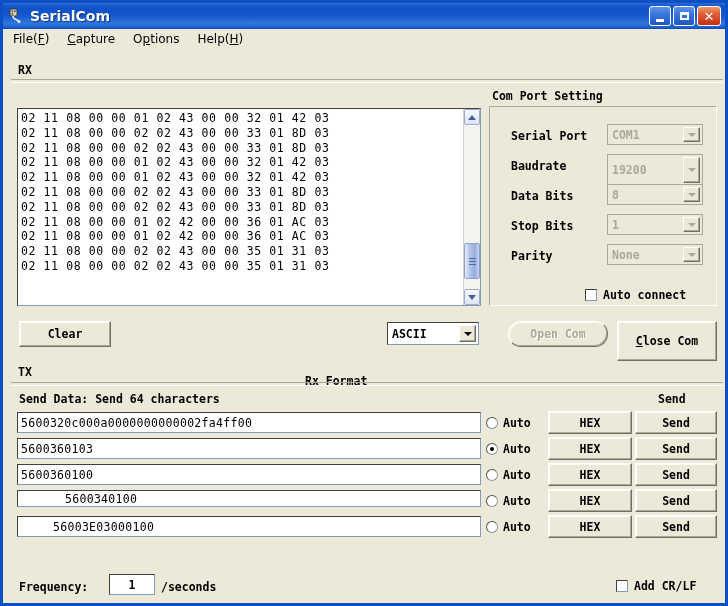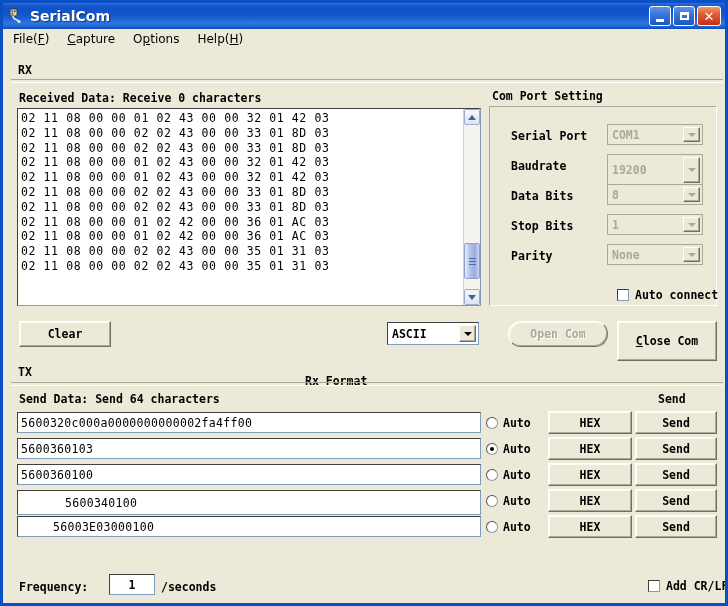--- a/index.html
+++ b/index.html
@@ -270,21 +270,20 @@
   
   .check {
     position: absolute;
     display: flex;
     align-items: center;
     font-family: "DejaVu Sans Mono", monospace;
     font-size: 11.5px;
     font-weight: bold;
     color: #000;
     white-space: nowrap;
-    margin-left: 32px;
   }
   .check-box {
     width: 12px; height: 12px;
     background: #ffffff;
     border: 1px solid #7f9db9;
     border-top-color: #404040;
     border-left-color: #404040;
     box-sizing: border-box;
     margin-right: 6px;
     flex: none;
@@ -345,21 +344,20 @@
   <div class="menubar">
     <div class="menu-item">File(<u>F</u>)</div>
     <div class="menu-item"><u>C</u>apture</div>
     <div class="menu-item">O<u>p</u>tions</div>
     <div class="menu-item">Help(<u>H</u>)</div>
   </div>
 
   <div class="gb-label" style="left:12px; top:60px;">RX</div>
   <div class="sep" style="left:8px; top:76px; width:712px;"></div>
 
-  <div class="lbl" style="left:16px; top:88px;">Received Data: Receive 0 characters</div>
 
   <div class="rx-box" style="left:14px; top:105px; width:464px; height:198px;">
     <div class="rx-lines">02 11 08 00 00 01 02 43 00 00 32 01 42 03
 02 11 08 00 00 02 02 43 00 00 33 01 8D 03
 02 11 08 00 00 02 02 43 00 00 33 01 8D 03
 02 11 08 00 00 01 02 43 00 00 32 01 42 03
 02 11 08 00 00 01 02 43 00 00 32 01 42 03
 02 11 08 00 00 02 02 43 00 00 33 01 8D 03
 02 11 08 00 00 02 02 43 00 00 33 01 8D 03
 02 11 08 00 00 01 02 42 00 00 36 01 AC 03
@@ -466,21 +464,21 @@
   <div class="btn" style="left:632px; top:434px; width:82px; height:23px;">Send</div>
 
   <div class="textfield" style="left:14px; top:461px; width:464px; height:21px;">5600360100</div>
   <div class="radio" style="left:483px; top:465px;">
     <span class="radio-circle"></span>
     <span>Auto</span>
   </div>
   <div class="btn" style="left:545px; top:460px; width:84px; height:23px;">HEX</div>
   <div class="btn" style="left:632px; top:460px; width:82px; height:23px;">Send</div>
 
-  <div class="textfield" style="left:14px; top:487px; width:464px; height:25px;padding-left:47px;">5600340100</div>
+  <div class="textfield" style="left:14px; top:487px; width:464px; height:17px;padding-left:47px;">5600340100</div>
   <div class="radio" style="left:483px; top:491px;">
     <span class="radio-circle"></span>
     <span>Auto</span>
   </div>
   <div class="btn" style="left:545px; top:486px; width:84px; height:23px;">HEX</div>
   <div class="btn" style="left:632px; top:486px; width:82px; height:23px;">Send</div>
 
   <div class="textfield" style="left:14px; top:513px; width:464px; height:21px;padding-left:35px;">56003E03000100</div>
   <div class="radio" style="left:483px; top:517px;">
     <span class="radio-circle"></span>

